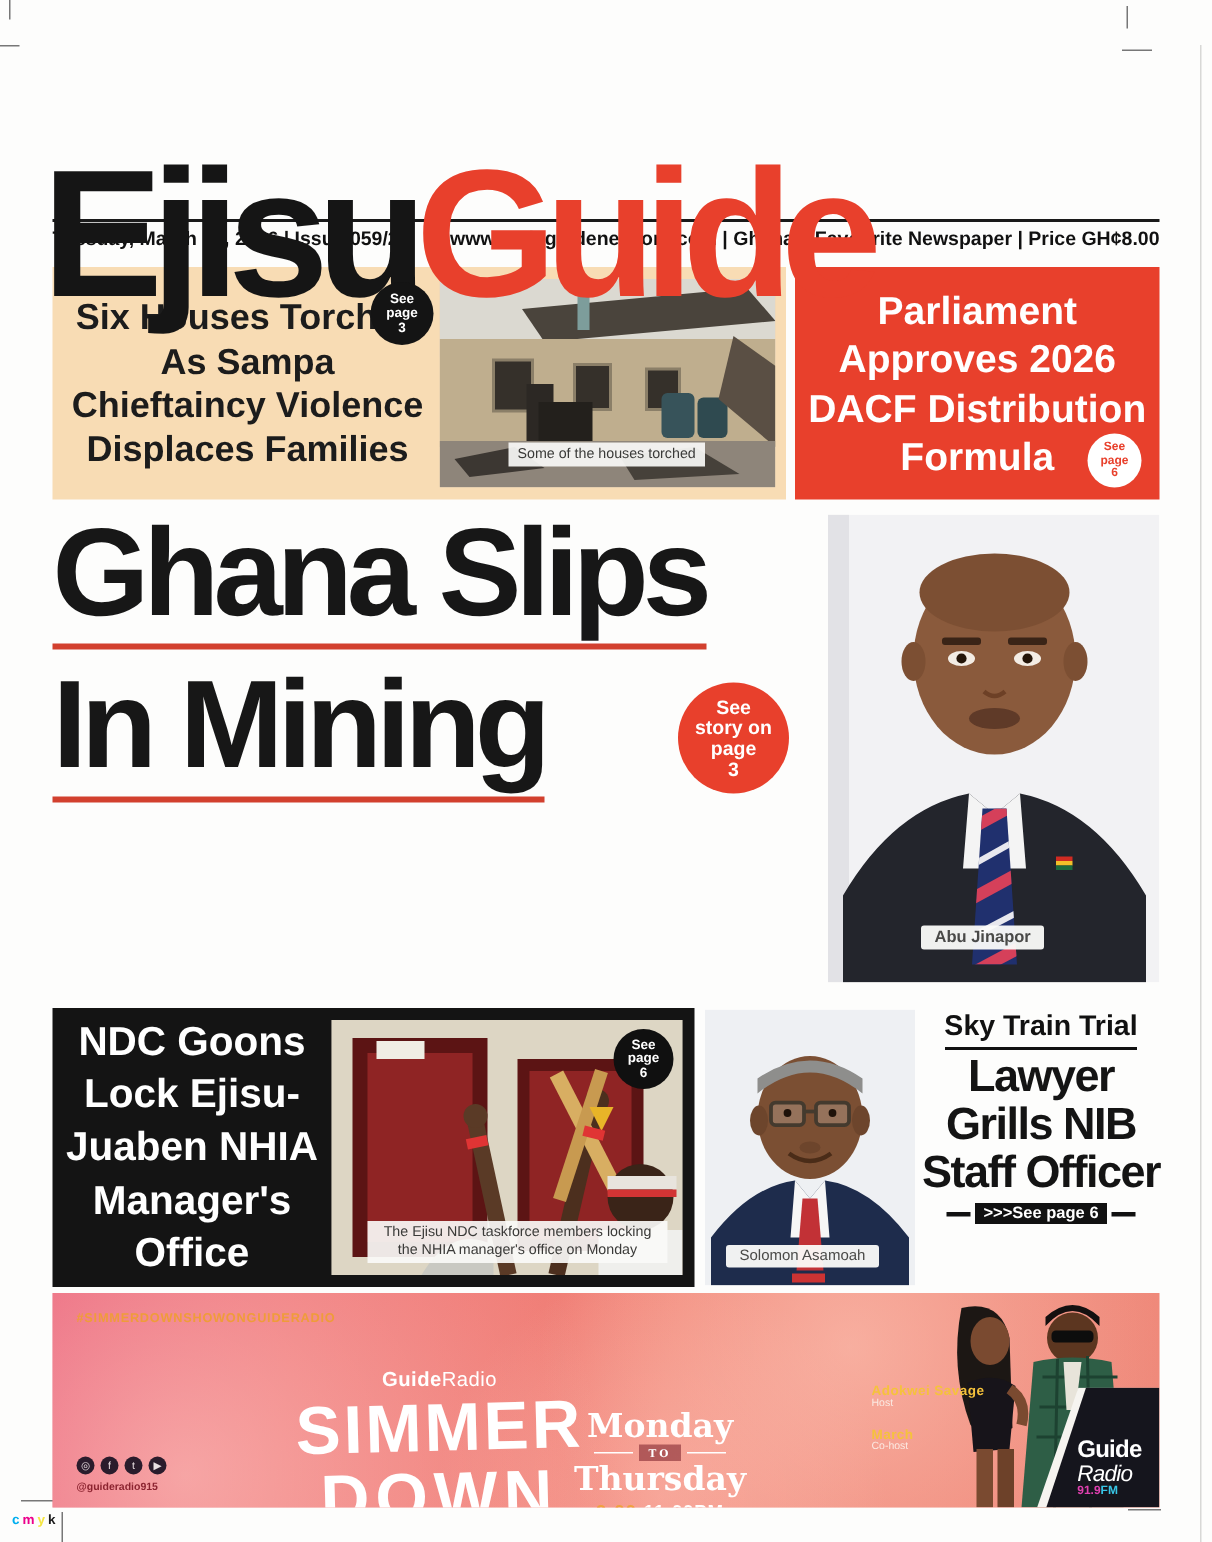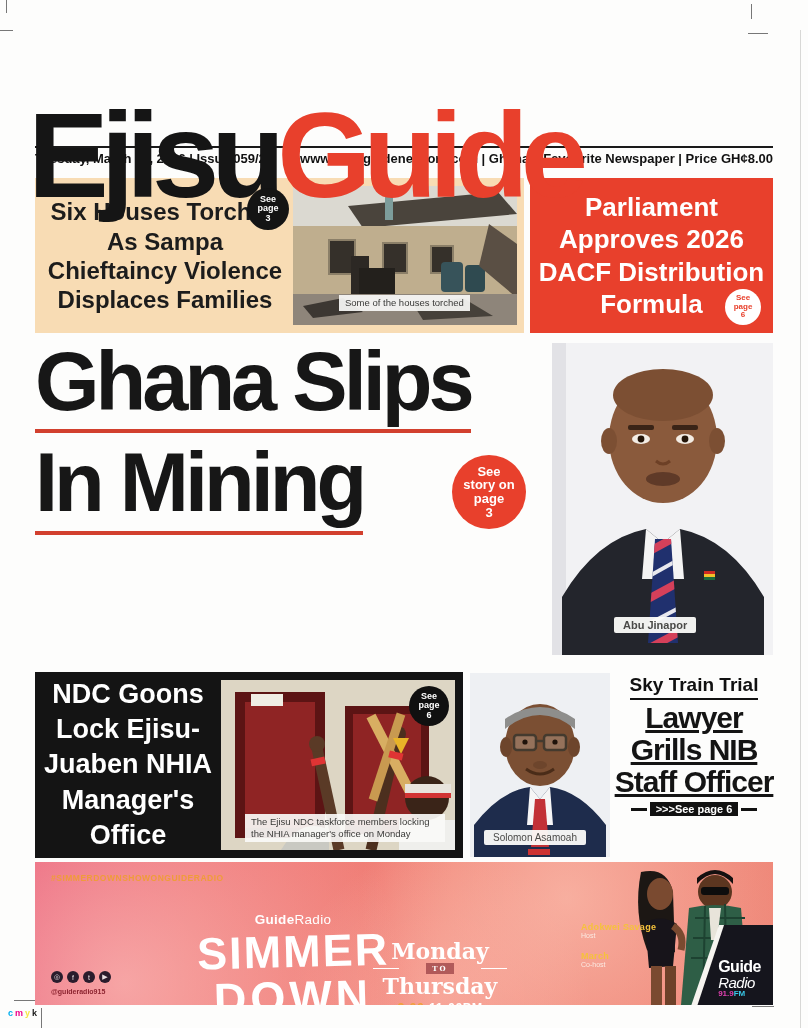--- a/index.html
+++ b/index.html
@@ -15,59 +15,59 @@
   .t-red{color:#e8402c;}
   .mast-rule{position:absolute;left:35px;top:146px;width:738px;height:2px;background:#1a1a1a;z-index:1;}
   .dateline{position:absolute;left:35px;top:151px;width:738px;display:flex;justify-content:space-between;font-size:13px;font-weight:bold;color:#111;z-index:2;}
   
   .badge{border-radius:50%;display:flex;align-items:center;justify-content:center;text-align:center;font-weight:bold;white-space:pre-line;line-height:1.05;}
   
   .peach-box{position:absolute;left:35px;top:178px;width:489px;height:155px;background:#f8dcb4;}
   .peach-head{position:absolute;left:6px;top:8px;width:248px;height:140px;display:flex;align-items:center;justify-content:center;text-align:center;font-size:24px;font-weight:bold;color:#1c1c1c;line-height:1.22;}
   .peach-badge{position:absolute;left:212px;top:10px;width:42px;height:42px;background:#141414;color:#fff;font-size:9px;z-index:4;}
   .peach-photo{position:absolute;left:258px;top:8px;width:224px;height:139px;overflow:hidden;}
-  .photo-caption{position:absolute;background:rgba(250,250,247,.92);color:#3a3a38;font-size:9.5px;padding:2px 6px;line-height:1.25;}
+  .photo-caption{position:absolute;background:rgba(250,250,247,.92);color:#3a3a38;font-size:9.5px;text-align:center;padding:2px 6px;line-height:1.25;}
   .redbox{position:absolute;left:530px;top:178px;width:243px;height:155px;background:#e8402c;display:flex;align-items:center;justify-content:center;text-align:center;color:#fff;font-size:26px;font-weight:bold;line-height:1.25;padding:0 4px;box-sizing:border-box;}
   .redbox-badge{position:absolute;right:12px;bottom:8px;width:36px;height:36px;background:#fff;color:#e8402c;font-size:8px;}
   
   .lead-head{position:absolute;left:35px;top:341px;width:525px;}
   .hl-line{display:table;font-size:83px;font-weight:bold;letter-spacing:-4px;color:#171717;line-height:.98;border-bottom:4px solid #d2402e;padding-bottom:7px;margin-bottom:9px;white-space:nowrap;}
   .lead-badge{position:absolute;left:452px;top:455px;width:74px;height:74px;background:#e8402c;color:#fff;font-size:13px;z-index:5;}
   .lead-photo{position:absolute;left:552px;top:343px;width:221px;height:312px;overflow:hidden;}
   .name-chip{position:absolute;background:rgba(252,252,250,.95);color:#4a4a48;font-size:11px;font-weight:bold;padding:2px 9px;border-radius:2px;}
   
   .black-box{position:absolute;left:35px;top:672px;width:428px;height:186px;background:#141414;}
   .black-head{position:absolute;left:2px;top:0;width:182px;height:186px;display:flex;align-items:center;justify-content:center;text-align:center;color:#fff;font-size:27px;font-weight:bold;line-height:1.3;}
   .ndc-photo{position:absolute;left:186px;top:8px;width:234px;height:170px;overflow:hidden;background:#ddd6c4;}
   .ndc-badge{position:absolute;right:6px;top:6px;width:40px;height:40px;background:#101010;color:#fff;font-size:9px;z-index:4;}
   .sky-photo{position:absolute;left:470px;top:673px;width:140px;height:184px;overflow:hidden;}
   .sky-text{position:absolute;left:614px;top:674px;width:160px;text-align:center;}
   .sky-kicker{display:inline-block;font-size:19px;font-weight:bold;color:#111;border-bottom:2.5px solid #111;padding-bottom:2px;margin-bottom:2px;}
-  .sky-head{font-size:30px;font-weight:bold;color:#141414;line-height:1.07;letter-spacing:-1px;text-decoration:underline;}
+  .sky-head{font-size:30px;font-weight:bold;color:#141414;line-height:1.07;letter-spacing:-1px;}
   .sky-more-row{margin-top:4px;display:flex;align-items:center;justify-content:center;gap:3px;}
   .sky-dash{width:16px;height:3px;background:#111;}
   .sky-more{background:#111;color:#fff;font-size:11px;font-weight:bold;padding:1px 6px;}
   .red-chip{position:absolute;left:58px;bottom:2px;width:22px;height:6px;background:#c33;}
   
   .banner{position:absolute;left:35px;top:862px;width:738px;height:143px;overflow:hidden;
     background:
       radial-gradient(circle at 12% 85%, rgba(255,215,205,.55), rgba(255,215,205,0) 42%),
       radial-gradient(circle at 72% 25%, rgba(255,214,198,.5), rgba(255,214,198,0) 38%),
       radial-gradient(circle at 55% 95%, rgba(255,200,190,.4), rgba(255,200,190,0) 35%),
       linear-gradient(100deg,#e95a74 0%,#ee6f73 22%,#f18577 55%,#ef8a7b 100%);}
   .hashtag{position:absolute;left:16px;top:11px;font-size:8.5px;font-weight:bold;color:#ef9c3a;letter-spacing:.5px;}
   .show-block{position:absolute;left:152px;top:6px;width:212px;text-align:center;color:#fff;}
   .brand{font-size:13.5px;letter-spacing:.3px;margin-top:44px;}
   .brand b{font-weight:bold;}
   .show-w1{font-size:45px;font-weight:bold;letter-spacing:2px;line-height:1;transform:rotate(-1.5deg);margin-top:2px;}
   .show-w2{font-size:45px;font-weight:bold;letter-spacing:4px;line-height:1;transform:rotate(-1.5deg);margin-top:1px;}
   .show-w3{font-size:14px;font-weight:bold;letter-spacing:7px;margin-top:2px;}
   .sched{position:absolute;left:338px;top:78px;width:134px;text-align:center;color:#fff;font-family:"DejaVu Serif",serif;}
   .day{font-size:22px;font-weight:bold;line-height:1;}
-  .day-to{display:flex;align-items:center;gap:4px;justify-content:space-between;margin:1px 0;}
+  .day-to{display:flex;align-items:center;gap:4px;justify-content:center;margin:1px 0;}
   .day-to .ln{flex:0 0 26px;height:1px;background:#fff;}
   .day-to span{font-size:7px;font-weight:bold;background:rgba(120,30,40,.55);padding:1px 6px;letter-spacing:2px;}
   .sched-time{font-family:"Liberation Sans",sans-serif;font-size:12.5px;font-weight:bold;margin-top:4px;letter-spacing:.5px;}
   .time-start{color:#f0a13c;}
   .hosts{position:absolute;left:546px;top:60px;z-index:3;}
   .host-name{font-size:9px;font-weight:bold;color:#f5c23c;letter-spacing:.3px;}
   .host-role{font-size:7px;color:#fbe9e2;margin-bottom:12px;}
   .people{position:absolute;right:12px;top:0;width:150px;height:143px;z-index:1;}
   .torn{position:absolute;right:0;bottom:0;width:102px;height:80px;z-index:2;}
   .torn-white{position:absolute;inset:0;background:#f6f4f0;clip-path:polygon(20% 100%,47% 0,100% 0,100% 100%);}

